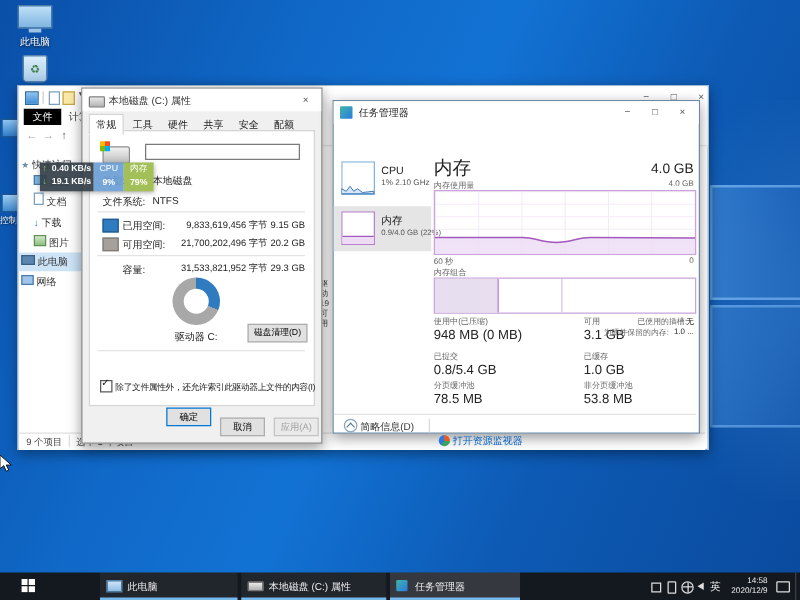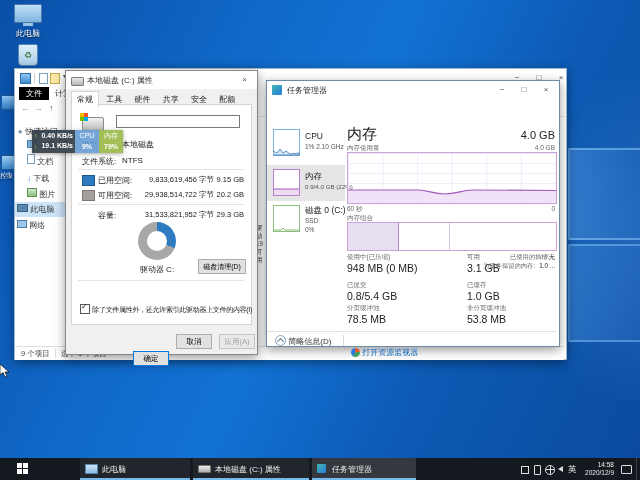--- a/index.html
+++ b/index.html
@@ -114,40 +114,40 @@
   <div class="abs" style="left:56px;top:85px;font-size:8px;color:#222;">NTFS</div>
   <div class="abs sep-h" style="left:12px;top:98px;width:166px;"></div>
 
   <div class="abs" style="left:16px;top:104px;width:11px;height:9px;background:#2e7bbf;border:1px solid #1f5a8f;"></div>
   <div class="abs" style="left:32px;top:104px;font-size:8px;">已用空间:</div>
   <div class="abs" style="left:56px;top:104px;width:92px;text-align:right;font-size:7.5px;">9,833,619,456 字节</div>
   <div class="abs" style="left:148px;top:104px;width:30px;text-align:right;font-size:7.5px;">9.15 GB</div>
 
   <div class="abs" style="left:16px;top:119px;width:11px;height:9px;background:#a5a09b;border:1px solid #7e7a76;"></div>
   <div class="abs" style="left:32px;top:119px;font-size:8px;">可用空间:</div>
-  <div class="abs" style="left:56px;top:119px;width:92px;text-align:right;font-size:7.5px;">29,938,514,722 字节</div>
+  <div class="abs" style="left:56px;top:119px;width:92px;text-align:right;font-size:7.5px;">21,700,202,496 字节</div>
   <div class="abs" style="left:148px;top:119px;width:30px;text-align:right;font-size:7.5px;">20.2 GB</div>
   <div class="abs sep-h" style="left:12px;top:133px;width:166px;"></div>
 
   <div class="abs" style="left:32px;top:139px;font-size:8px;">容量:</div>
   <div class="abs" style="left:56px;top:139px;width:92px;text-align:right;font-size:7.5px;">31,533,821,952 字节</div>
   <div class="abs" style="left:148px;top:139px;width:30px;text-align:right;font-size:7.5px;">29.3 GB</div>
 
   <div class="abs" style="left:72px;top:151px;width:38px;height:38px;border-radius:50%;background:conic-gradient(#2e7bbf 0 31%,#a8a8a8 31% 100%);"></div>
   <div class="abs" style="left:81px;top:160px;width:20px;height:20px;border-radius:50%;background:#fff;"></div>
   <div class="abs" style="left:51px;top:193px;width:80px;text-align:center;font-size:8px;">驱动器 C:</div>
   <button class="abs btn" style="left:132px;top:188px;width:48px;height:15px;line-height:12px;padding:0;font-size:7px;">磁盘清理(D)</button>
   <div class="abs sep-h" style="left:12px;top:209px;width:166px;"></div>
 
   <div class="abs" style="left:14px;top:233px;white-space:nowrap;">
     <span class="chk" style="position:relative;"><span style="position:absolute;left:0px;top:-3px;color:#111;font-size:8px;">✓</span></span>
     <span style="font-size:7px;vertical-align:2px;letter-spacing:-0.3px;">除了文件属性外，还允许索引此驱动器上文件的内容(I)</span>
   </div>
 
-  <button class="abs btn" style="left:67px;top:280px;width:36px;height:15px;border-color:#0078d7;padding:0;">确定</button>
+  <button class="abs btn" style="left:67px;top:255px;width:36px;height:15px;border-color:#0078d7;padding:0;">确定</button>
   <button class="abs btn" style="left:110px;top:263px;width:36px;height:15px;padding:0;text-align:center;">取消</button>
   <button class="abs btn" style="left:153px;top:263px;width:36px;height:15px;background:#e9e9e9;color:#a2a2a2;border-color:#c3c3c3;padding:0;" disabled="">应用(A)</button>
 </div>
 
 <div class="abs win" style="left:266px;top:80px;width:292px;height:265px;border-color:#6d8aa5;">
 
   <div class="abs" style="left:0;top:0;width:100%;height:18px;background:#fff;">
     <span class="abs" style="left:5px;top:4px;width:10px;height:10px;background:linear-gradient(135deg,#3fb6a8,#2a7ae2);border-radius:1px;"></span>
     <span class="abs" style="left:20px;top:4px;font-size:8px;color:#222;">任务管理器</span>
     <span class="abs ctl" style="left:224px;top:0;">−</span>
@@ -169,29 +169,20 @@
   <div class="abs" style="left:0;top:84px;width:78px;height:36px;background:#e5e5e5;">
     <svg class="abs" style="left:6px;top:4px;" width="27" height="27" viewBox="0 0 27 27">
         <rect x="0.5" y="0.5" width="26" height="26" fill="#fff" stroke="#b981cd"></rect>
         <rect x="1" y="20" width="25" height="6" fill="#eedcf5"></rect>
         <line x1="1" y1="20" x2="26" y2="20" stroke="#a358bd" stroke-width="1"></line>
       </svg>
     <div class="abs" style="left:38px;top:6px;font-size:8.5px;color:#222;">内存</div>
     <div class="abs" style="left:38px;top:18px;font-size:6.2px;color:#555;white-space:nowrap;">0.9/4.0 GB (22%)</div>
   </div>
 
-  <div class="abs" style="left:0;top:122px;width:78px;height:36px;">
-    <svg class="abs" style="left:6px;top:2px;" width="27" height="27" viewBox="0 0 27 27">
-        <rect x="0.5" y="0.5" width="26" height="26" fill="#fff" stroke="#8fbf7f"></rect>
-        <polyline points="1,25 8,25 10,23 12,25 26,25" fill="none" stroke="#6aa84f" stroke-width="0.8"></polyline>
-      </svg>
-    <div class="abs" style="left:38px;top:2px;font-size:8.5px;color:#222;white-space:nowrap;">磁盘 0 (C:)</div>
-    <div class="abs" style="left:38px;top:14px;font-size:6.5px;color:#555;">SSD</div>
-    <div class="abs" style="left:38px;top:23px;font-size:6.5px;color:#555;">0%</div>
-  </div>
 
   <div class="abs" style="left:80px;top:44px;font-size:15px;color:#222;">内存</div>
   <div class="abs" style="left:220px;top:48px;width:68px;text-align:right;font-size:11px;color:#222;">4.0 GB</div>
   <div class="abs" style="left:80px;top:63px;font-size:6.5px;color:#666;">内存使用量</div>
   <div class="abs" style="left:240px;top:63px;width:48px;text-align:right;font-size:6.5px;color:#666;">4.0 GB</div>
 
   <div class="abs" style="left:80px;top:71px;width:208px;height:50px;border:1px solid #c9a3d9;background-image:linear-gradient(#f3eaf7 1px,transparent 1px),linear-gradient(90deg,#f3eaf7 1px,transparent 1px);background-size:100% 10px,34.6px 100%;">
     <svg width="208" height="50" viewBox="0 0 208 50" style="display:block;">
       <path d="M0,37 L70,37 C80,37 85,41 97,41 C109,41 114,37 124,37 L208,37.5 L208,50 L0,50 Z" fill="#eedcf5" opacity="0.8"></path>
       <path d="M0,37 L70,37 C80,37 85,41 97,41 C109,41 114,37 124,37 L208,37.5" fill="none" stroke="#a358bd" stroke-width="1.2"></path>

